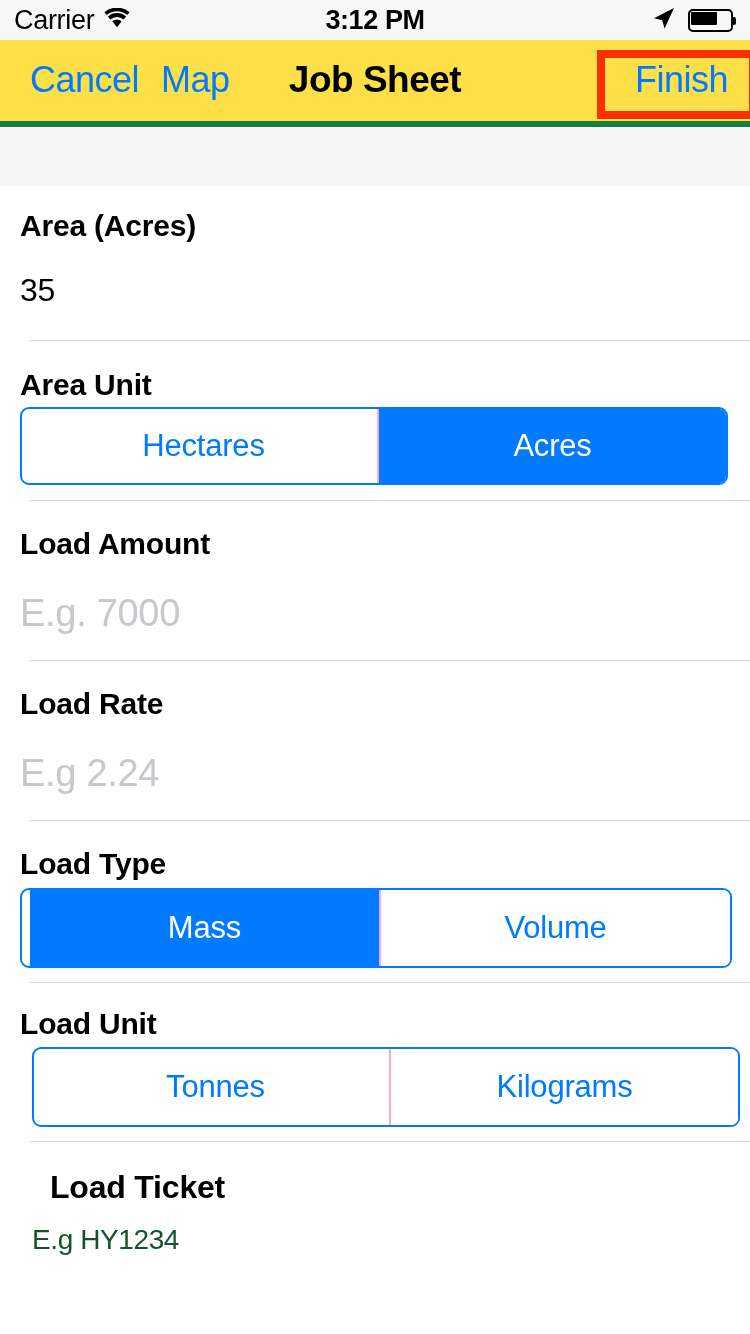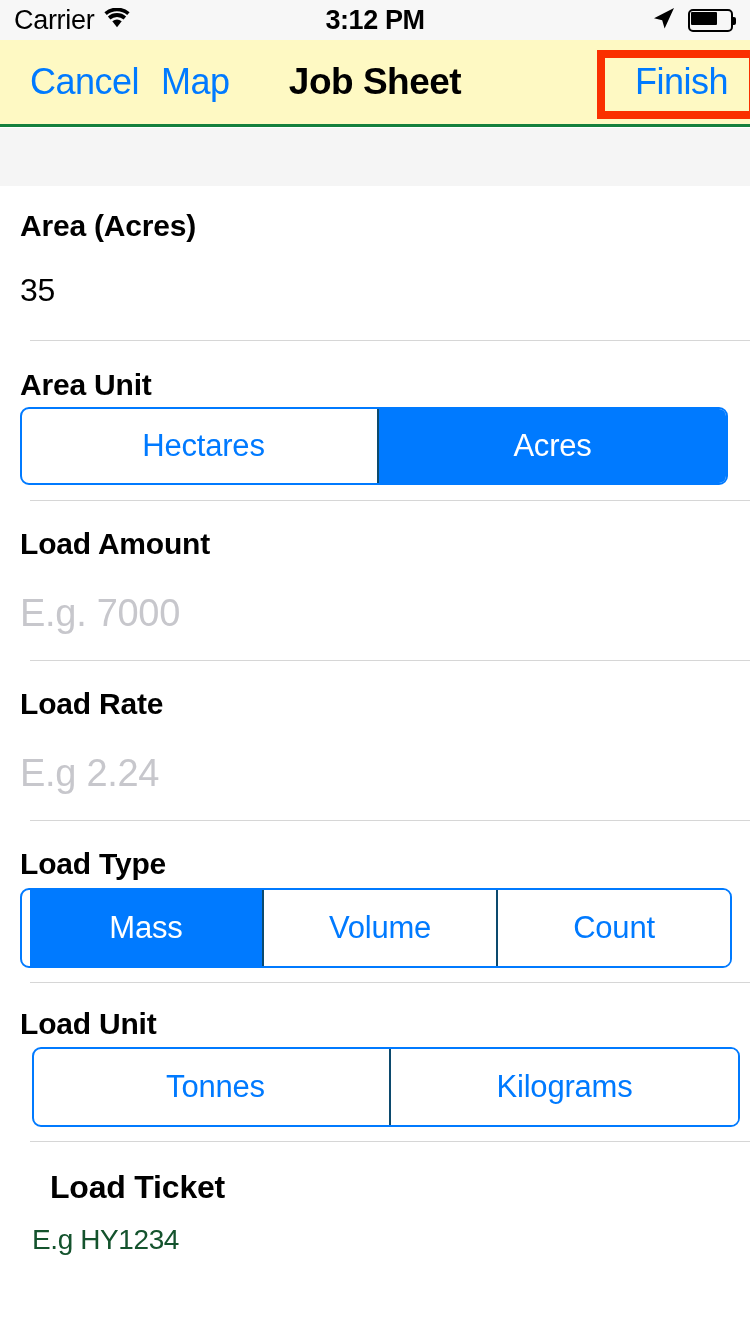--- a/index.html
+++ b/index.html
@@ -89,22 +89,22 @@
     background: #000;
     border-radius: 0 2px 2px 0;
   }
 
   
   .nav-bar {
     position: absolute;
     top: 40px; left: 0;
     width: 750px;
     height: 87px;
-    background: #fef9c3;
-    border-bottom: 3px solid #15803d;
+    background: #fde047;
+    border-bottom: 6px solid #15803d;
   }
   .nav-left {
     position: absolute;
     left: 30px;
     top: 0; bottom: 1px;
     display: flex;
     align-items: center;
     gap: 22px;
   }
   .nav-btn {
@@ -204,21 +204,21 @@
   }
   .segment {
     flex: 1;
     display: flex;
     align-items: center;
     justify-content: center;
     font-size: 31px;
     color: #007AFF;
     background: #FFFFFF;
     cursor: pointer;
-    border-left: 2px solid #0c4a6e;
+    border-left: 2px solid #f9a8d4;
     letter-spacing: -0.2px;
   }
   .segment:first-child { border-left: none; }
   .segment.selected {
     background: #007AFF;
     color: #FFFFFF;
   }
 
   
   .ticket-label {
@@ -308,21 +308,20 @@
       <div class="field-label" style="position:absolute; left:20px; top:503px;">Load Rate</div>
       <div class="field-placeholder" style="position:absolute; left:20px; top:568px;">E.g 2.24</div>
       <div class="separator" style="top:634px;"></div>
     </div>
 
     <div>
       <div class="field-label" style="position:absolute; left:20px; top:663px;">Load Type</div>
       <div class="segmented" style="left:20px; top:702px; width:712px; height:80px;">
         <div class="segment selected">Mass</div>
         <div class="segment">Volume</div>
-        <div class="segment">Count</div>
       </div>
       <div class="separator" style="top:796px;"></div>
     </div>
 
     <div>
       <div class="field-label" style="position:absolute; left:20px; top:823px;">Load Unit</div>
       <div class="segmented" style="left:32px; top:861px; width:708px; height:80px;">
         <div class="segment">Tonnes</div>
         <div class="segment">Kilograms</div>
       </div>

